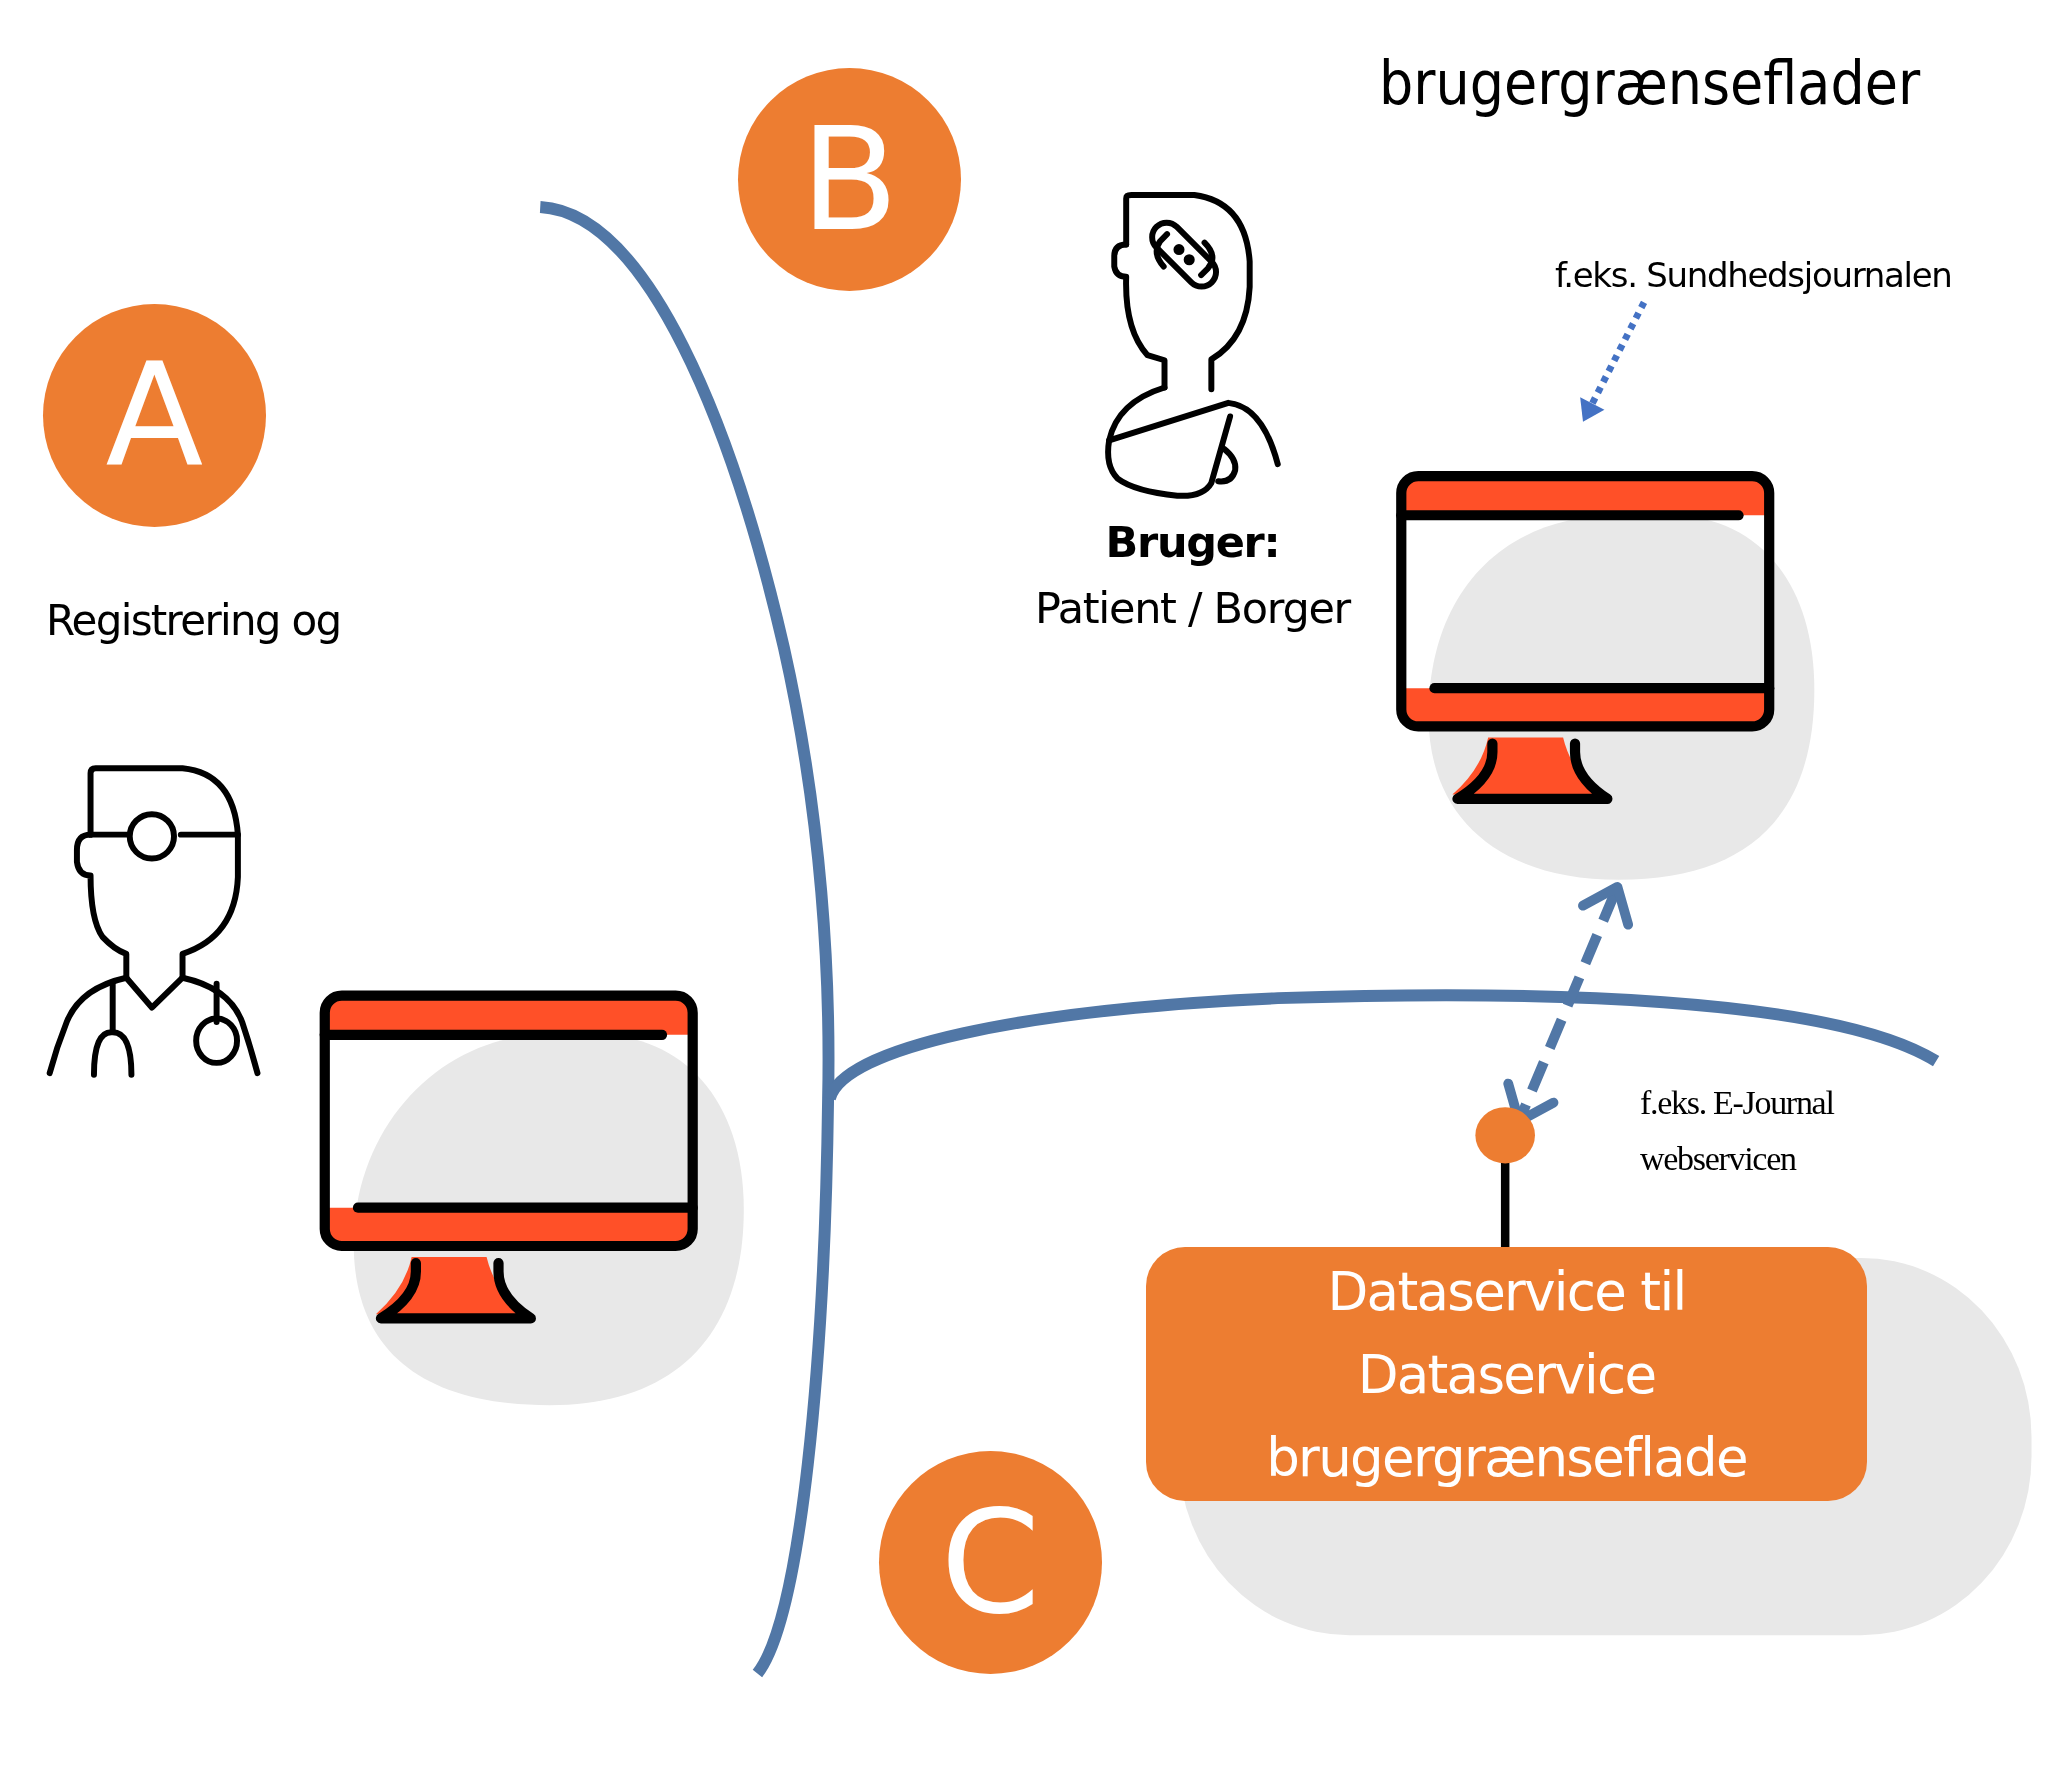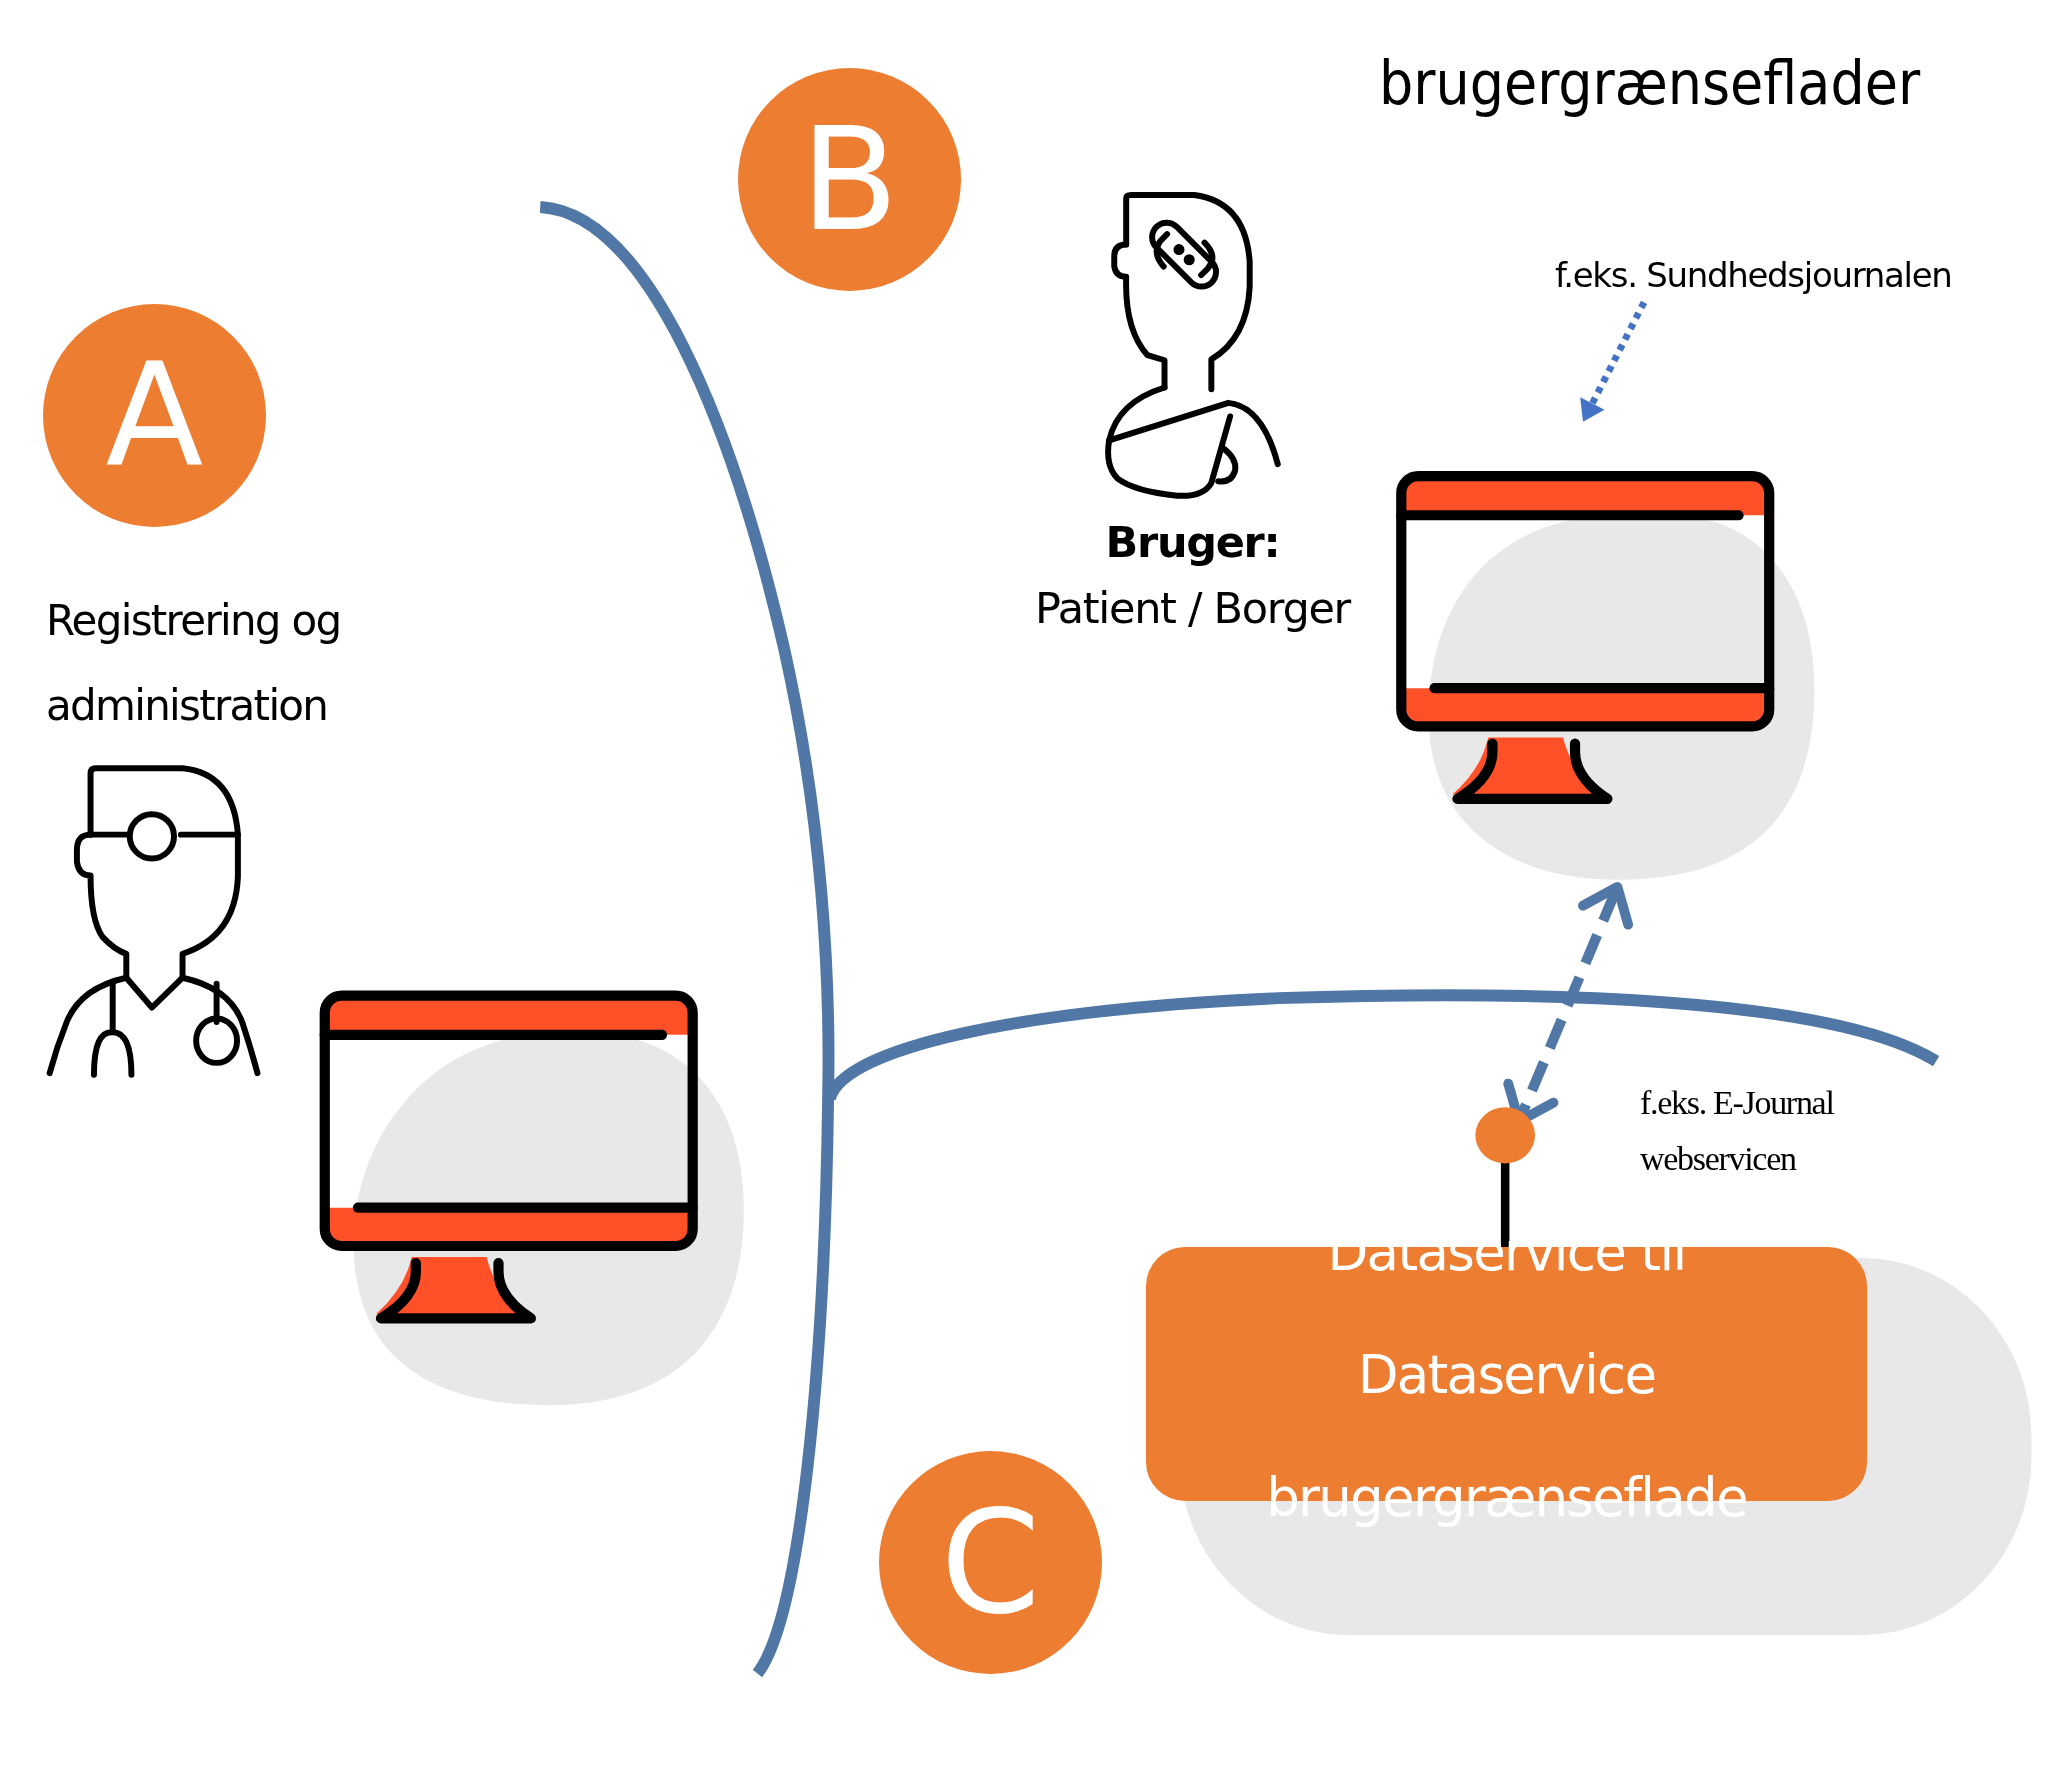--- a/index.html
+++ b/index.html
@@ -12,21 +12,21 @@
     font-family: "DejaVu Sans", sans-serif; font-weight: 400; line-height: 1; }
   .title { left: 1379px; top: 41px; font-size: 60px; line-height: 85px; font-family: "DejaVu Sans Condensed","DejaVu Sans", sans-serif; }
   .section-a { left: 46px; top: 578px; font-size: 42px; line-height: 85px; font-family: "DejaVu Sans", sans-serif; letter-spacing: -1.7px; }
   .user-label { left: 1005px; top: 509px; width: 375px; text-align: center; font-size: 43px; line-height: 66px; font-family: "DejaVu Sans", sans-serif; letter-spacing: -1.3px; }
   .user-label .bold { font-weight: 700; }
   .note { font-size: 34px; line-height: 56px; font-family: "DejaVu Sans", sans-serif; letter-spacing: -1.3px; }
   .note-sundhed { left: 1555px; top: 247px; }
   .note-ejournal { left: 1640px; top: 1075px; font-family: Liberation Serif, serif; }
   .databox { position: absolute; left: 1146px; top: 1247px; width: 721px; height: 254px; border-radius: 39px;
     background: #ED7D31; color: #fff; display: flex; flex-direction: column; align-items: center; justify-content: center;
-    font-size: 53px; line-height: 83px; font-family: "DejaVu Sans", sans-serif; letter-spacing: -1.7px; gap: 40px; }
+    font-size: 53px; line-height: 83px; font-family: "DejaVu Sans", sans-serif; letter-spacing: -1.7px; }
 </style>
 </head>
 <body>
 
 <div id="canvas">
   <svg class="bg" width="2065" height="1780" viewBox="0 0 2424 2090">
     <defs>
       <marker id="arrowOpen" viewBox="0 0 20 20" refX="10" refY="10" markerWidth="6" markerHeight="6" orient="auto-start-reverse">
         <path d="M2,2 L12,10 L2,18" fill="none" stroke="#5177A6" stroke-width="3.2" stroke-linecap="round" stroke-linejoin="round"></path>
       </marker>
@@ -100,21 +100,20 @@
       <circle cx="104" cy="78" r="3" fill="#000"></circle>
     </g>
   </svg>
 
   <div class="badge" style="left:43px; top:304px;">A</div>
   <div class="badge" style="left:738px; top:68px;">B</div>
   <div class="badge" style="left:879px; top:1451px;">C</div>
 
   <div class="txt section-a">
     <div>Registrering og</div>
-    <div>administration</div>
   </div>
 
   <div class="txt title">
     <div>brugergrænseflader</div>
   </div>
 
   <div class="txt note note-sundhed">f.eks. Sundhedsjournalen</div>
 
   <div class="txt user-label">
     <div class="bold">Bruger:</div>

